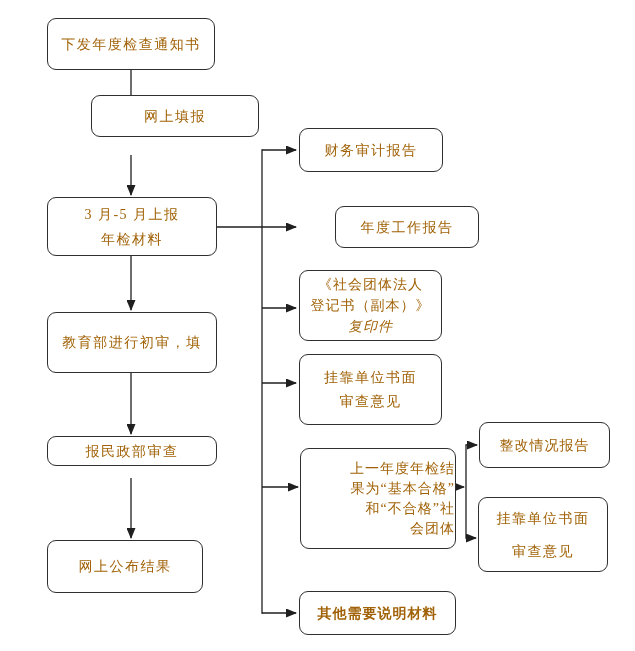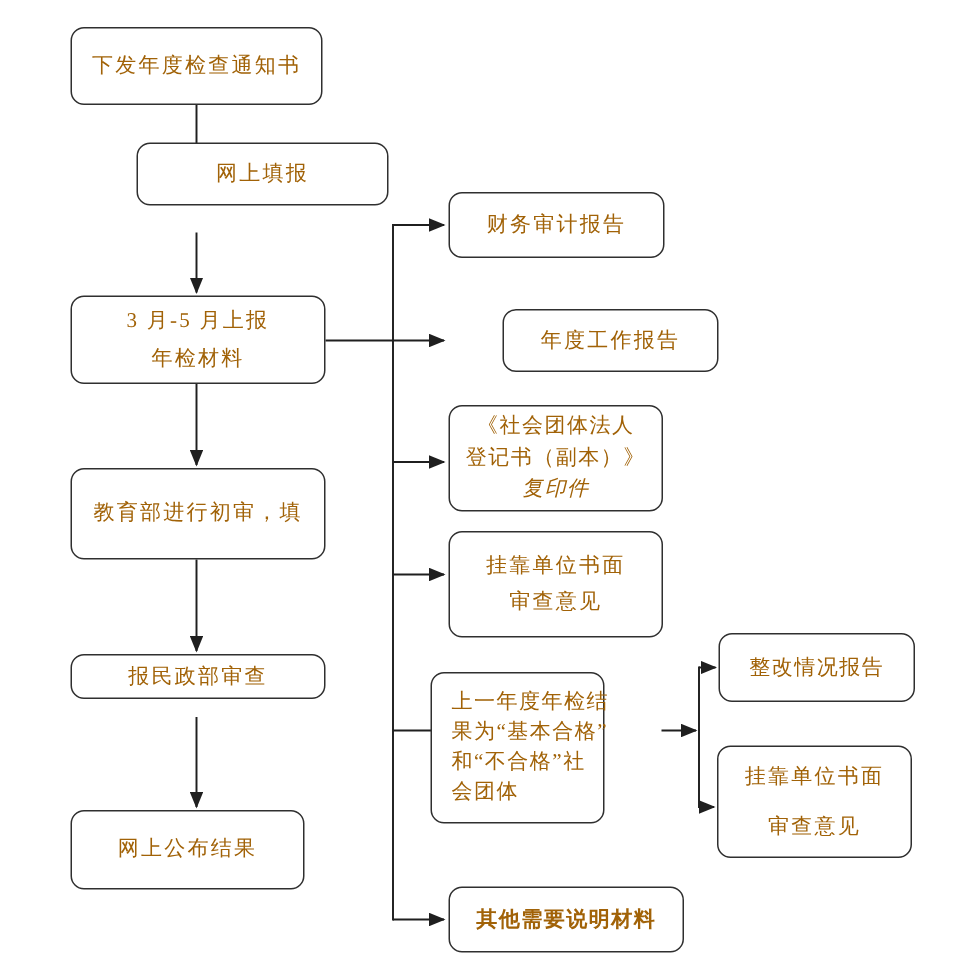--- a/index.html
+++ b/index.html
@@ -129,21 +129,21 @@
     <span class="ln">《社会团体法人</span>
     <span class="ln">登记书（副本）》</span>
     <span class="ln italic">复印件</span>
   </div>
 
   <div class="node lh24" style="left:299px; top:354px; width:143px; height:71px;">
     <span class="ln">挂靠单位书面</span>
     <span class="ln">审查意见</span>
   </div>
 
-  <div class="node left-align" style="left:287px; top:448px; width:116px; height:101px;">
+  <div class="node left-align" style="left:300px; top:448px; width:156px; height:101px;align-items:flex-end;">
     <span class="ln">上一年度年检结</span>
     <span class="ln">果为“基本合格”</span>
     <span class="ln">和“不合格”社</span>
     <span class="ln">会团体</span>
   </div>
 
   <div class="node" style="left:299px; top:591px; width:157px; height:44px; letter-spacing:1px;font-weight:bold;">
     <span class="ln">其他需要说明材料</span>
   </div>
 

